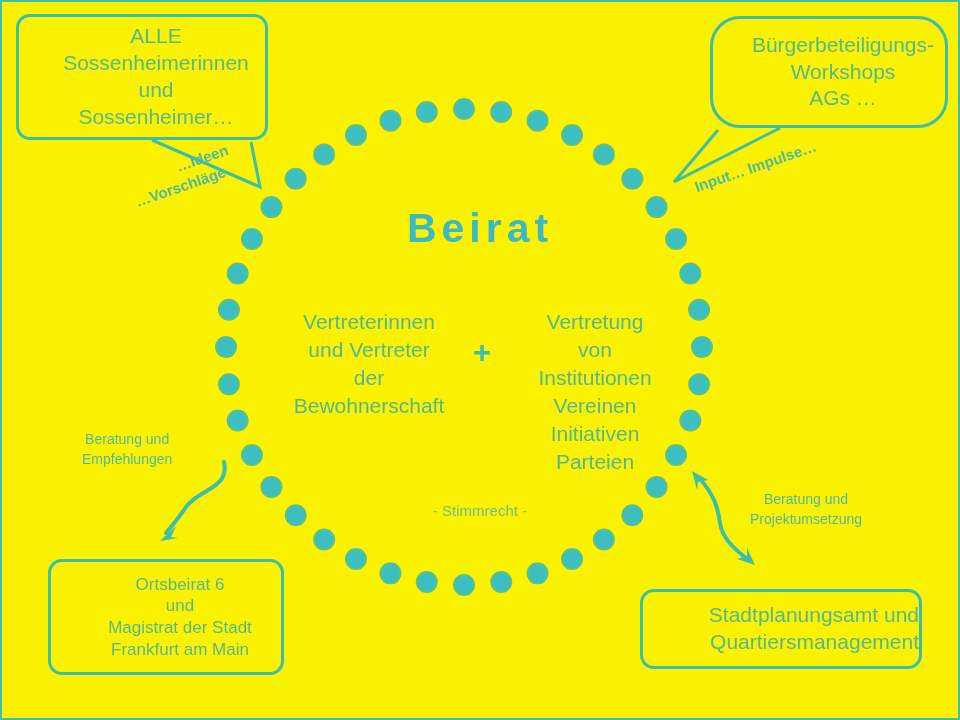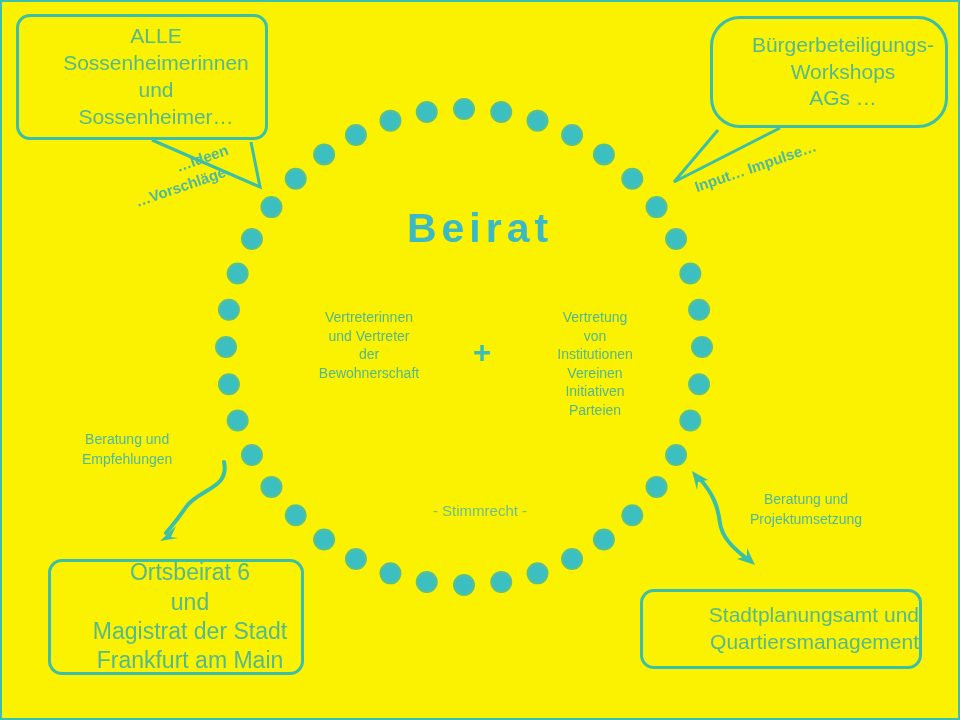--- a/index.html
+++ b/index.html
@@ -27,21 +27,21 @@
     justify-content:center;
     text-align:center;
     line-height:1.28;
     z-index:6;
     padding-left:28px;
   }
   .bubble span{display:block;white-space:nowrap;}
 
   #bubble-top-left{left:14px;top:12px;width:252px;height:126px;font-size:21px;}
   #bubble-top-right{left:708px;top:14px;width:238px;height:112px;font-size:21px;border-radius:30px;}
-  #bubble-bottom-left{left:46px;top:557px;width:256px;height:116px;font-size:23px;}
+  #bubble-bottom-left{left:46px;top:557px;width:236px;height:116px;font-size:17px;}
   #bubble-bottom-right{left:638px;top:587px;width:282px;height:80px;font-size:21px;align-items:flex-end;}
 
   .svg-layer{position:absolute;left:0;top:0;width:960px;height:720px;z-index:4;pointer-events:none;}
   .dots-layer{z-index:2;}
 
   .center-title{
     position:absolute;
     left:0;right:0;top:203px;
     text-align:center;
     font-size:41px;
@@ -55,21 +55,21 @@
     position:absolute;
     left:250px;top:306px;width:460px;
     display:flex;
     justify-content:center;
     align-items:flex-start;
     z-index:5;
   }
   .col{
     width:180px;
     text-align:center;
-    font-size:14px;
+    font-size:21px;
     line-height:1.33;
     color:#54B78F;
   }
   .col span{display:block;white-space:nowrap;}
   .plus{
     width:46px;
     text-align:center;
     font-size:31px;
     font-weight:bold;
     color:#3BBFB5;

